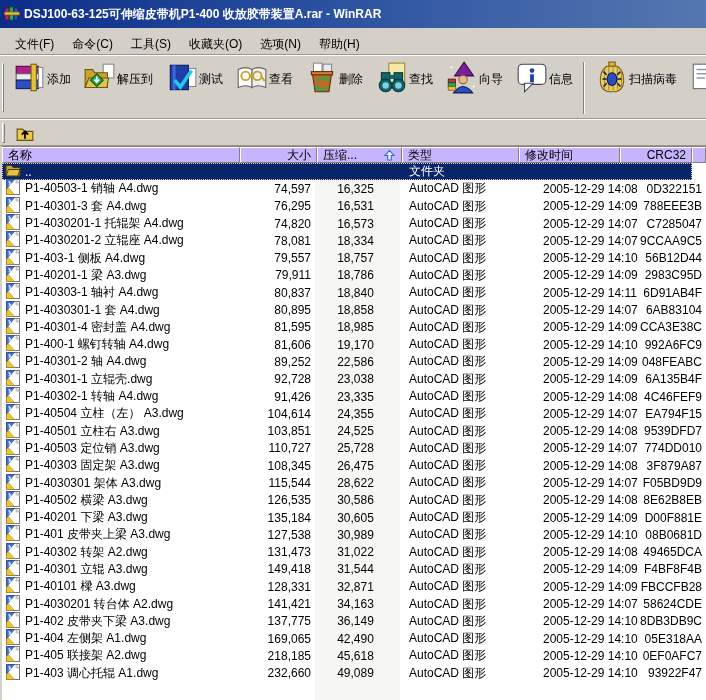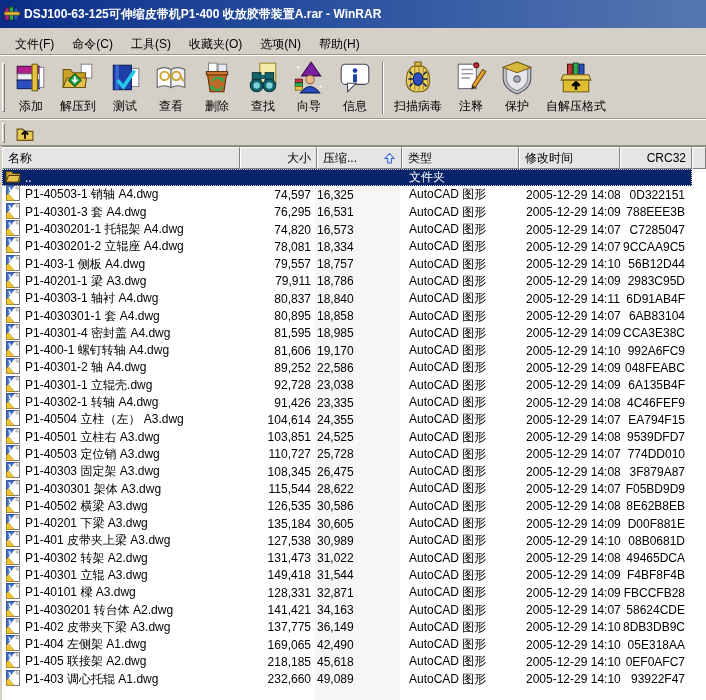--- a/index.html
+++ b/index.html
@@ -15,48 +15,48 @@
     background:linear-gradient(90deg,#0b2d88 0%,#29509f 45%,#5577b0 100%);
   }
   .titlebar .ttext{color:#fff;font-weight:bold;font-size:12px;white-space:nowrap;overflow:hidden;}
   .appicon{width:16px;height:16px;flex:0 0 16px;}
   
   .menubar{height:20px;display:flex;align-items:center;padding-left:6px;background:#D4D0C8;border-bottom:1px solid #9a968c;margin-top:7px;}
   .menuitem{padding:2px 9px;white-space:nowrap;cursor:default;}
   
   .toolbar{height:64px;display:flex;align-items:flex-start;background:#D4D0C8;border-top:1px solid #fff;border-bottom:1px solid #9a968c;padding-top:1px;}
   .grip{width:3px;height:80%;align-self:center;border-left:1px solid #fff;border-top:1px solid #fff;border-right:1px solid #808080;border-bottom:1px solid #808080;margin:0 3px 0 2px;}
-  .tbtn{display:flex;flex-direction:column;align-items:center;padding:3px 5px 1px;border:1px solid transparent;cursor:default;}
+  .tbtn{display:flex;flex-direction:row;align-items:center;padding:3px 5px 1px;border:1px solid transparent;cursor:default;}
   .tbtn svg{width:34px;height:34px;}
   .tbtn .tlabel{margin-top:0;white-space:nowrap;}
   .tsep{width:2px;height:52px;align-self:center;border-left:1px solid #808080;border-right:1px solid #fff;margin:0 4px;}
   
   .addressbar{height:27px;display:flex;align-items:center;background:#D4D0C8;border-top:1px solid #fff;border-bottom:1px solid #9a968c;}
   .upbtn{width:26px;height:24px;display:flex;align-items:center;justify-content:center;border:1px solid transparent;margin-left:4px;cursor:default;}
   .upbtn svg{width:18px;height:18px;}
   
   .listpanel{border-top:1px solid #808080;background:#fff;height:568px;margin-left:2px;}
-  .headerrow{display:flex;height:22px;background:#e5e5e5;}
+  .headerrow{display:flex;height:16px;background:#c4b5fd;}
   .hcell{
     border-top:1px solid #fff;border-left:1px solid #fff;
     border-right:1px solid #808080;border-bottom:1px solid #808080;
     display:flex;align-items:center;padding:0 5px;white-space:nowrap;overflow:hidden;cursor:default;
   }
   .hcell.right{justify-content:flex-end;}
   .hcell .sortarrow{margin-left:auto;width:13px;height:13px;flex:0 0 13px;}
   .rows{position:relative;background:#fff;height:550px;overflow:hidden;}
   .sortband{position:absolute;left:313px;top:0;width:85px;height:100%;background:#F6F6F4;}
   .lrow{display:flex;height:17.3px;align-items:center;position:relative;white-space:nowrap;cursor:default;}
   .lrow.selected{background:#0A246A;color:#fff;width:690px;outline:1px dotted #d8d4ca;outline-offset:-1px;}
   .c-name{width:238px;display:flex;align-items:center;padding-left:3px;overflow:hidden;flex:0 0 238px;}
   .c-name svg{width:16px;height:16px;margin-right:4px;flex:0 0 16px;}
   .c-size{width:77px;text-align:right;padding-right:6px;flex:0 0 77px;}
-  .c-packed{width:85px;text-align:left;padding-right:8px;flex:0 0 85px;}
+  .c-packed{width:85px;text-align:center;padding-right:8px;flex:0 0 85px;}
   .c-type{width:117px;padding-left:7px;flex:0 0 117px;overflow:hidden;}
-  .c-mod{width:101px;padding-left:7px;flex:0 0 101px;}
+  .c-mod{width:101px;padding-left:7px;flex:0 0 101px;margin-left:17px;}
   .c-crc{width:72px;text-align:right;padding-right:7px;flex:0 0 72px;}
 </style>
 </head>
 <body>
 
 <div class="window">
 
   <div class="titlebar">
     <span class="appicon"><svg viewBox="0 0 16 16">
           <rect x="1" y="2" width="4" height="12" fill="#A8248C" stroke="#4a0a3a" stroke-width="0.8"></rect>

